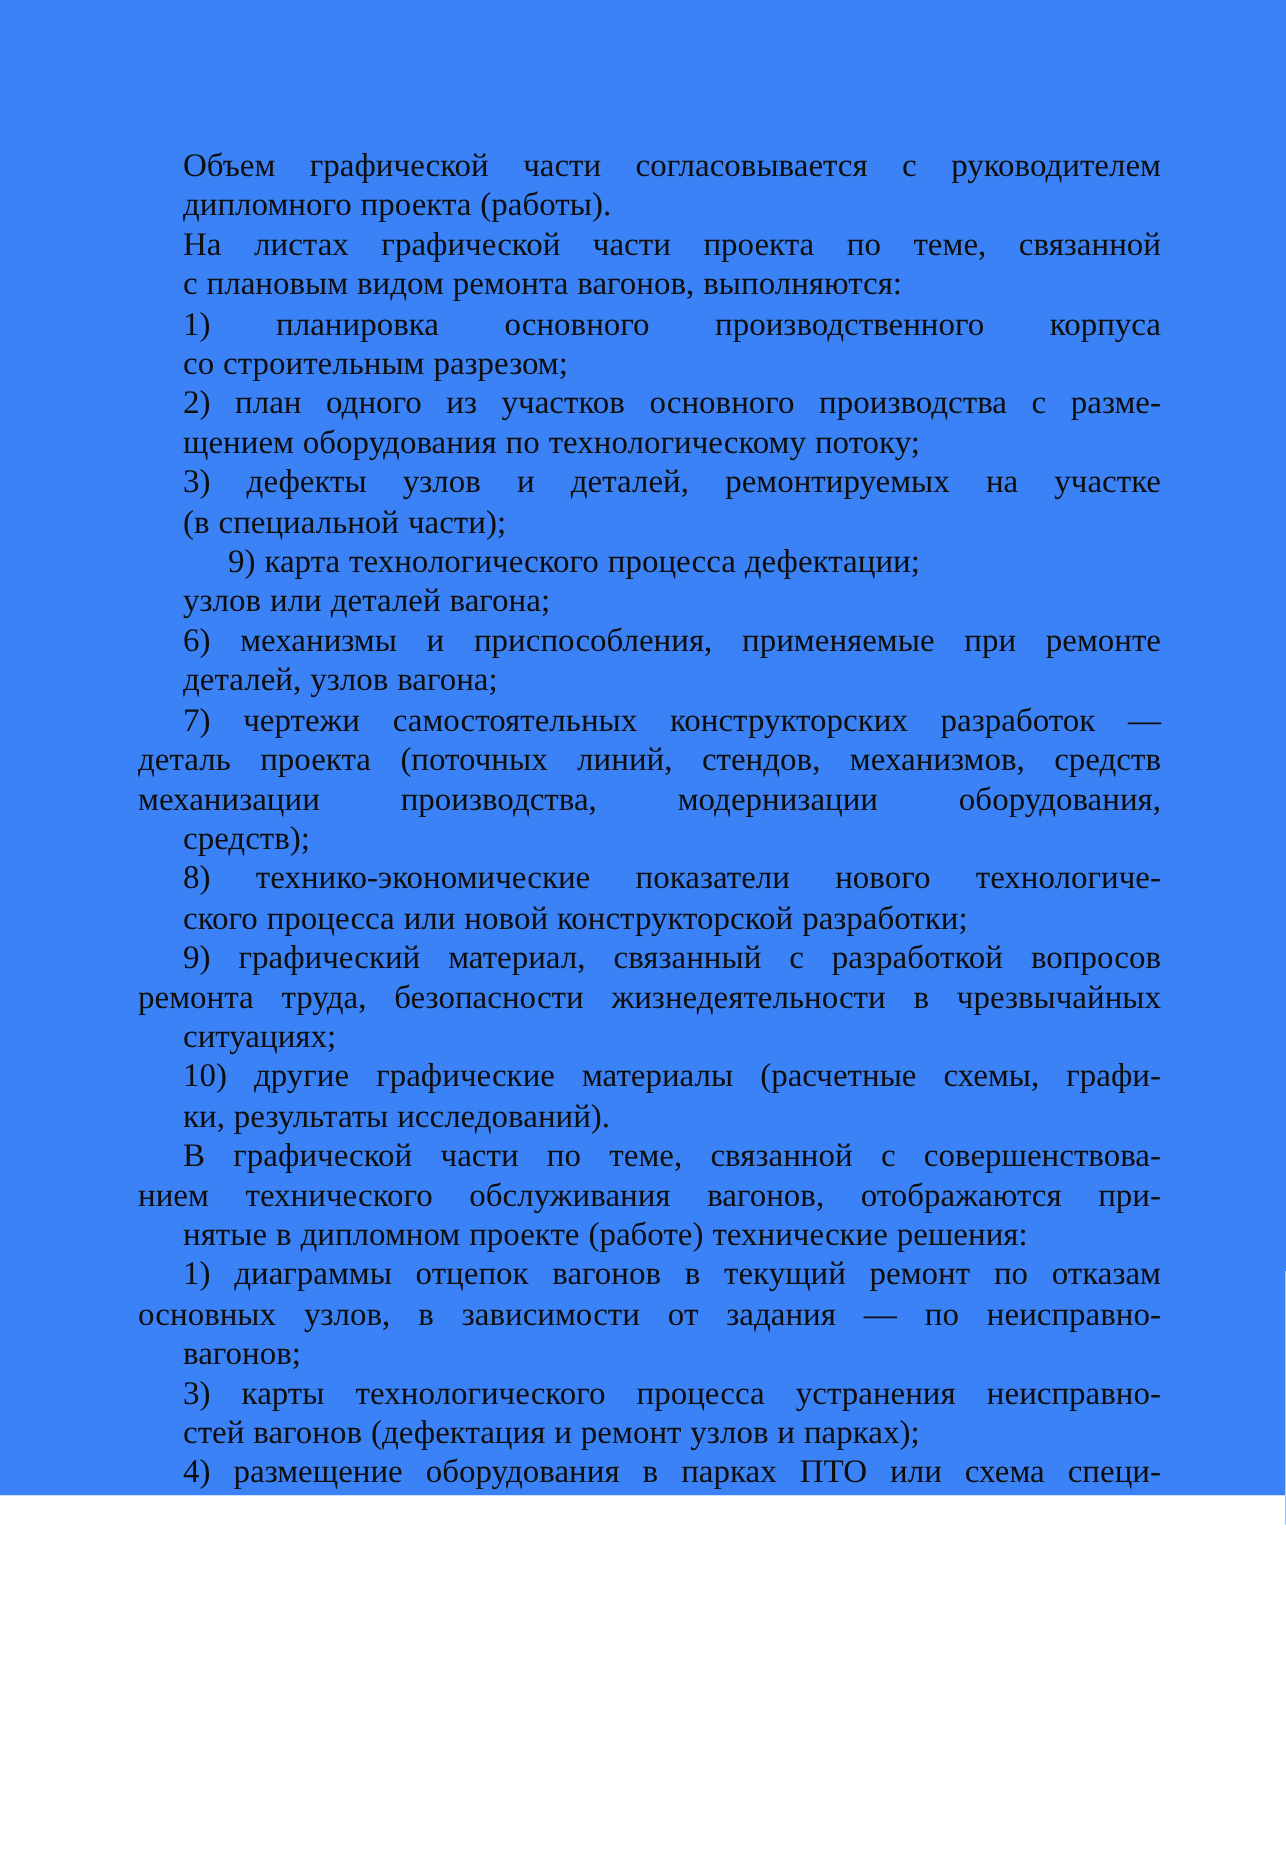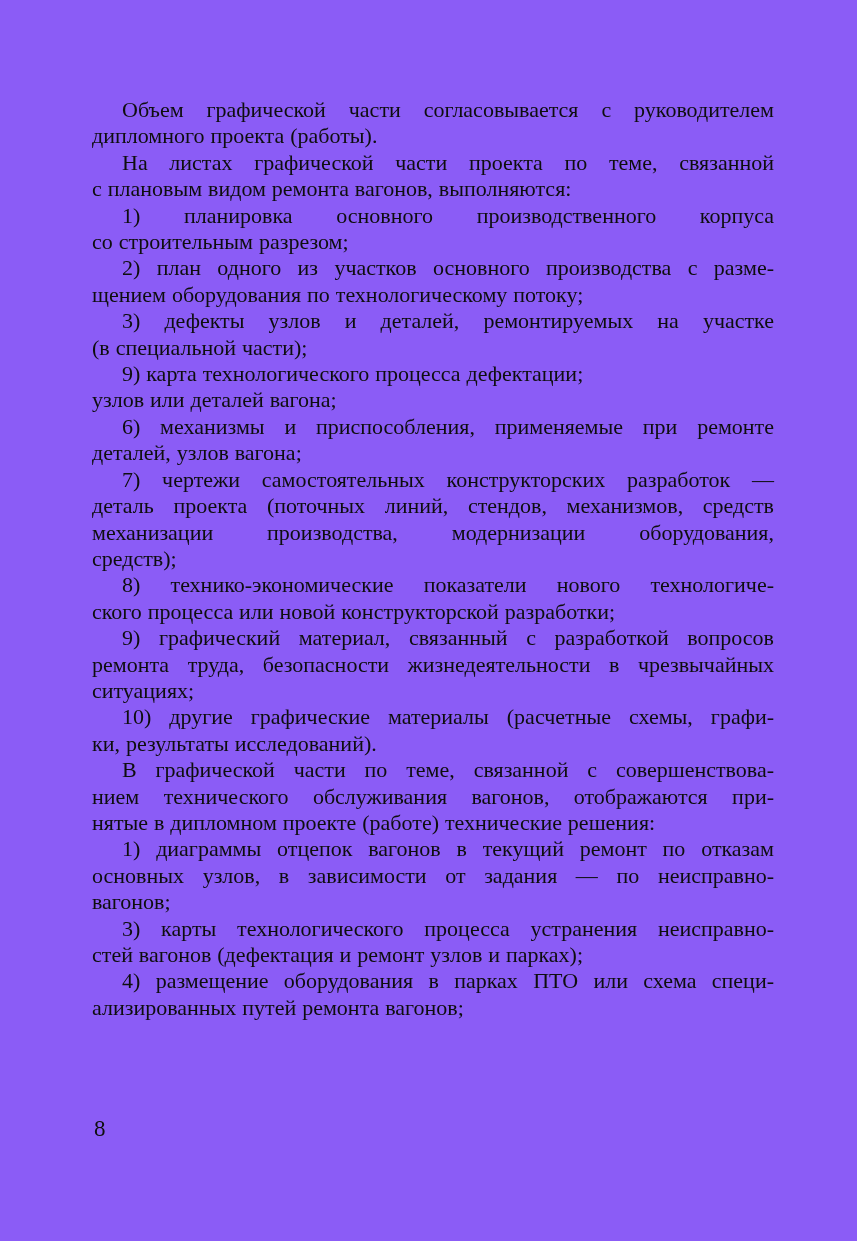--- a/index.html
+++ b/index.html
@@ -3,22 +3,22 @@
 <meta charset="utf-8">
 <style>
   html, body {
     margin: 0;
     padding: 0;
     background: #ffffff;
   }
   .book-page {
     position: relative;
     width: 857px;
-    height: 1241px;
-    background: #8b5cf6;
+    height: 997px;
+    background: #3b82f6;
     overflow: hidden;
     font-family: "Liberation Serif", "DejaVu Serif", serif;
     color: #0e0e0e;
   }
   .text-block {
     position: absolute;
     left: 92px;
     top: 97px;
     width: 682px;
     font-size: 22px;
@@ -32,20 +32,21 @@
   .line {
     text-align: justify;
     text-align-last: justify;
     word-spacing: 0.02em;
   }
   .line.first {
     text-indent: 30px;
   }
   .line.last {
     text-align-last: left;
+    margin-left: 30px;
   }
   .page-number {
     position: absolute;
     left: 94px;
     top: 1116px;
     font-size: 23px;
     line-height: 26px;
   }
 </style>
 </head>

